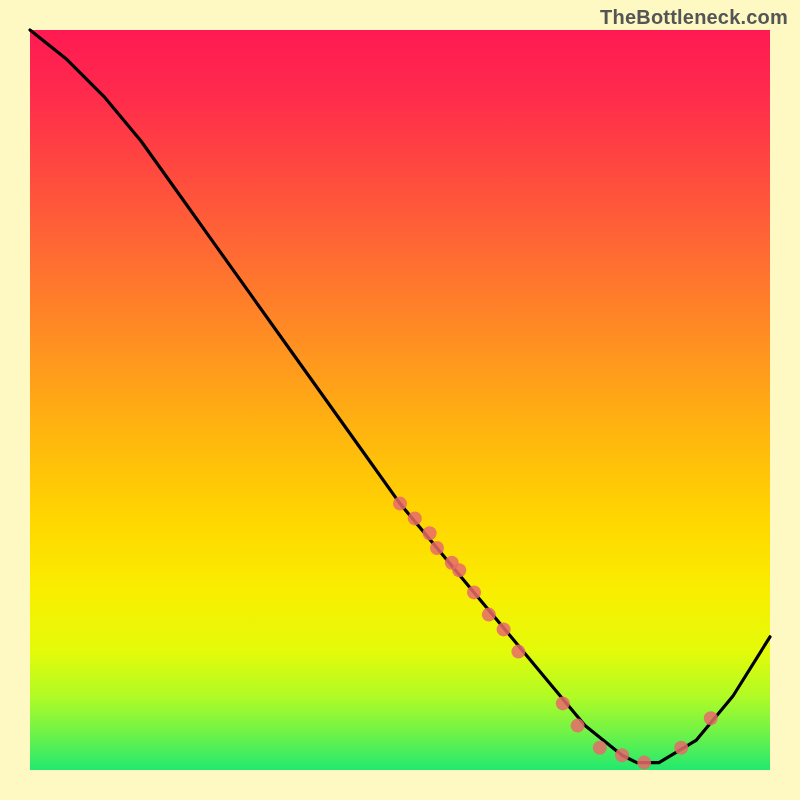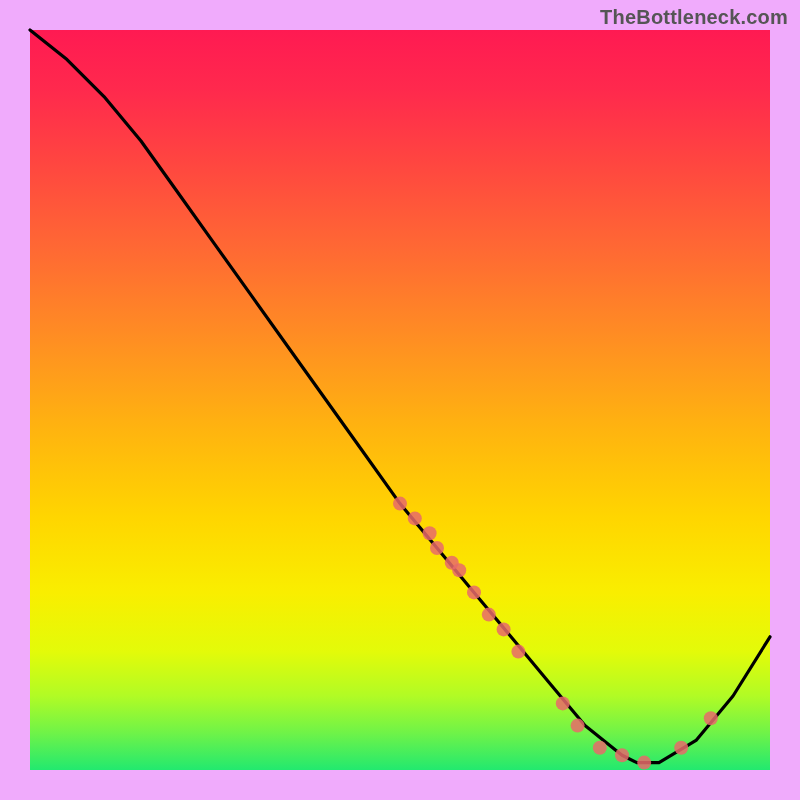--- a/index.html
+++ b/index.html
@@ -8,21 +8,21 @@
     width: 800px;
     height: 800px;
     background: #000;
     overflow: hidden;
     font-family: Arial, Helvetica, sans-serif;
   }
   .frame {
     position: absolute;
     left: 0; top: 0;
     width: 800px; height: 800px;
-    background: #f0abfc;
+    background: #fef9c3;
   }
   .plot-area {
     position: absolute;
     left: 30px;
     top: 30px;
     width: 740px;
     height: 740px;
     
     background: linear-gradient(to bottom,
       #ff1a52 0%,

